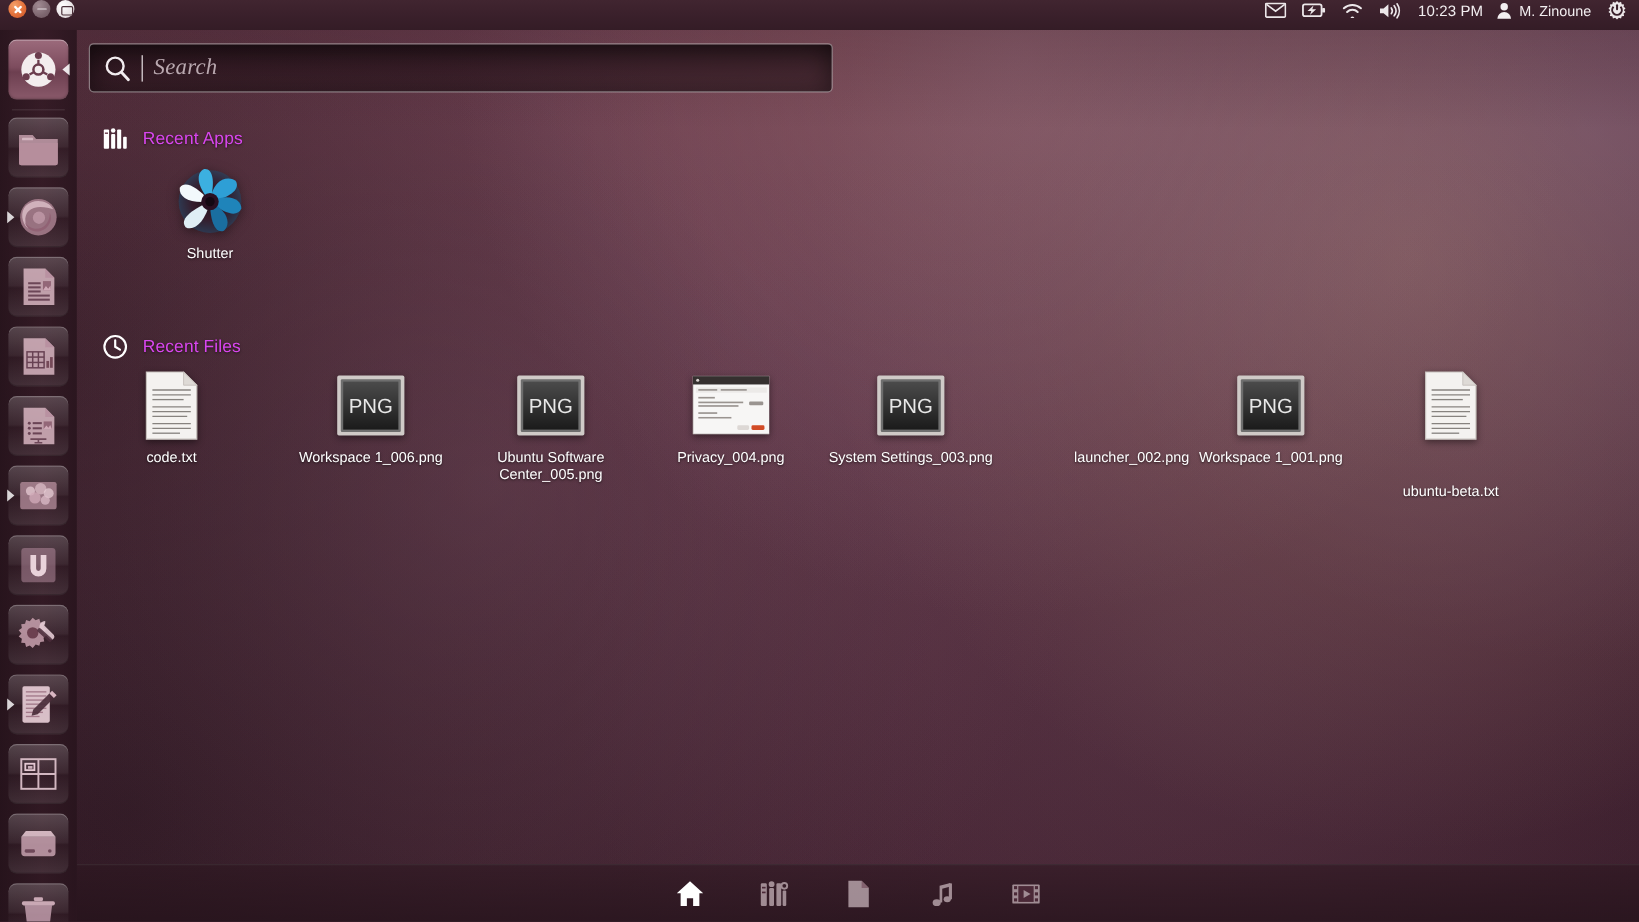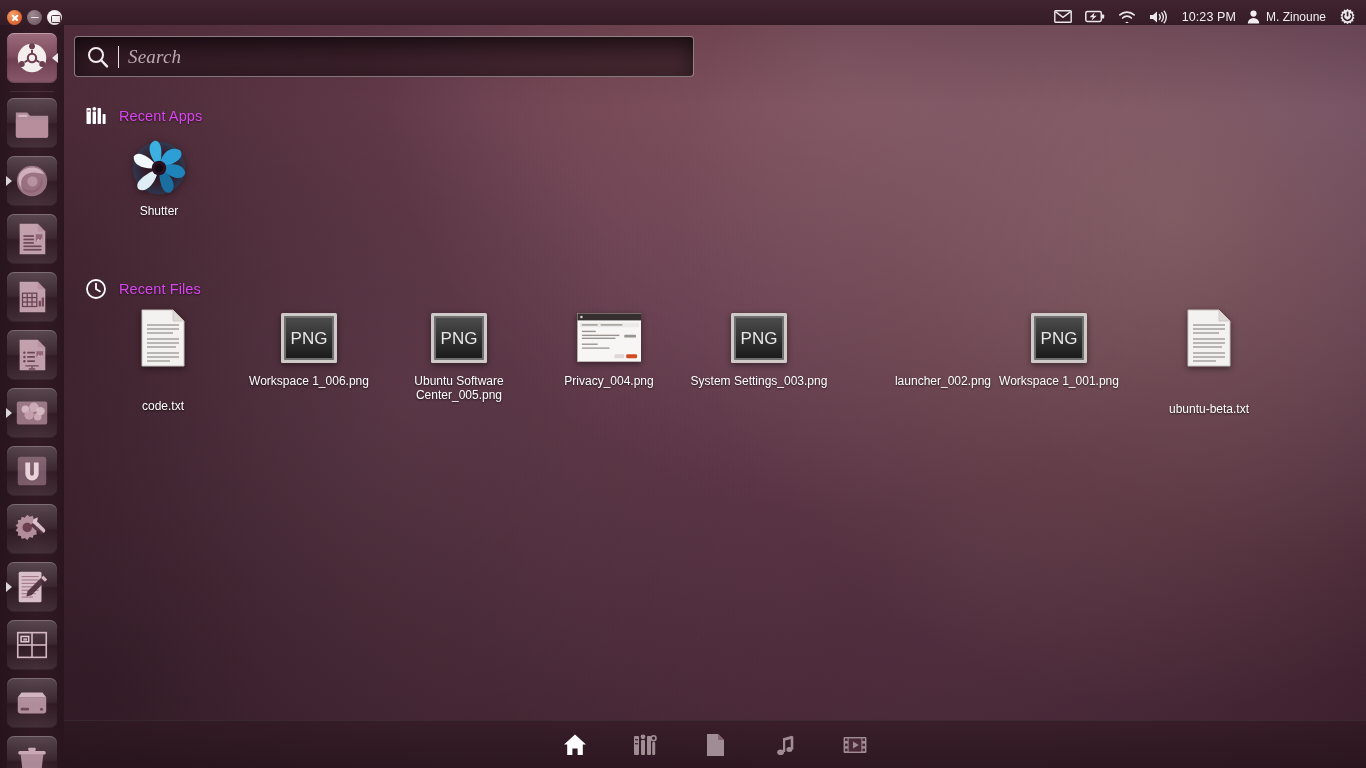--- a/index.html
+++ b/index.html
@@ -28,21 +28,21 @@
   #dash-bg::after {
     content:""; position:absolute; inset:0;
     background:linear-gradient(to bottom, rgba(60,30,42,0.30) 0%, rgba(60,30,42,0) 14%, rgba(40,20,30,0.12) 100%);
   }
 
   
   #panel {
     position:absolute; top:0; left:0; width:1366px; height:25px;
     background:linear-gradient(to bottom, #412530 0%, #3a202b 50%, #341c26 100%);
     z-index:40;
-    display:flex; align-items:flex-end;
+    display:flex; align-items:flex-start;
   }
   .wctrls { display:flex; align-items:center; gap:5px; padding-left:7px; }
   .wc { width:15px; height:15px; border-radius:50%; position:relative; }
   .wc-close { background:radial-gradient(circle at 35% 30%, #f4a06a, #e2703a 55%, #c7542a 100%); }
   .wc-min   { background:radial-gradient(circle at 35% 30%, #a08a92, #7d666f 60%, #6a545d 100%); }
   .wc-max   { background:radial-gradient(circle at 35% 30%, #ffffff, #e8e2e4 60%, #d4cbce 100%); }
   .wc-close::before, .wc-close::after {
     content:""; position:absolute; left:3.5px; top:6.8px; width:8px; height:1.6px;
     background:#fff; border-radius:1px;
   }
@@ -133,21 +133,21 @@
   }
   .tile .thumb {
     height:60px; display:flex; align-items:center; justify-content:center;
     margin-bottom:7px;
   }
   .tile .tlabel {
     color:#ffffff; font-size:12px; line-height:13.5px;
     text-shadow:0 1px 2px rgba(0,0,0,0.65);
     max-width:146px; word-wrap:break-word;
   }
-  #apps-row { position:absolute; left:84px; top:138px; }
+  #apps-row { position:absolute; left:100px; top:138px; }
 
   
   .doc-icon { width:48px; height:58px; position:relative; filter:drop-shadow(0 2px 3px rgba(0,0,0,0.45)); }
   .png-icon { width:58px; height:52px; filter:drop-shadow(0 2px 3px rgba(0,0,0,0.45)); }
   .shot-icon { width:65px; height:50px; filter:drop-shadow(0 2px 3px rgba(0,0,0,0.45)); }
   .app-icon { width:62px; height:62px; filter:drop-shadow(0 2px 5px rgba(0,0,0,0.5)); }
 
   
   #lensbar {
     position:absolute; left:64px; bottom:0; width:1302px; height:48px;
@@ -479,21 +479,21 @@
 <div class="cat-header" id="cat-files">
   <span class="chic">
     <svg viewBox="0 0 22 22">
       <circle cx="11" cy="11" r="9" fill="none" stroke="#ffffff" stroke-width="1.8"></circle>
       <path d="M11 5.6 V11 L15 13.4" fill="none" stroke="#ffffff" stroke-width="1.8" stroke-linecap="round"></path>
     </svg>
   </span>
   <span class="chlbl">Recent Files</span>
 </div>
 
-<div class="tile" style="left:88px; top:308px;gap:25px;">
+<div class="tile" style="left:68px; top:308px;">
   <div class="thumb">
     <span class="doc-icon">
       <svg viewBox="0 0 48 58">
         <path d="M3 1 h31 l11 11 v45 H3 Z" fill="#f4f2f0" stroke="#c7c1bd" stroke-width="1"></path>
         <path d="M34 1 l11 11 h-11 Z" fill="#dedad6" stroke="#c7c1bd" stroke-width="0.8"></path>
         <g stroke="#6c6864" stroke-width="1.1" opacity="0.8">
           <line x1="8" y1="16" x2="40" y2="16"></line>
             <line x1="8" y1="20" x2="40" y2="20"></line>
           <line x1="8" y1="24" x2="34" y2="24"></line>
             <line x1="8" y1="30" x2="40" y2="30"></line>

